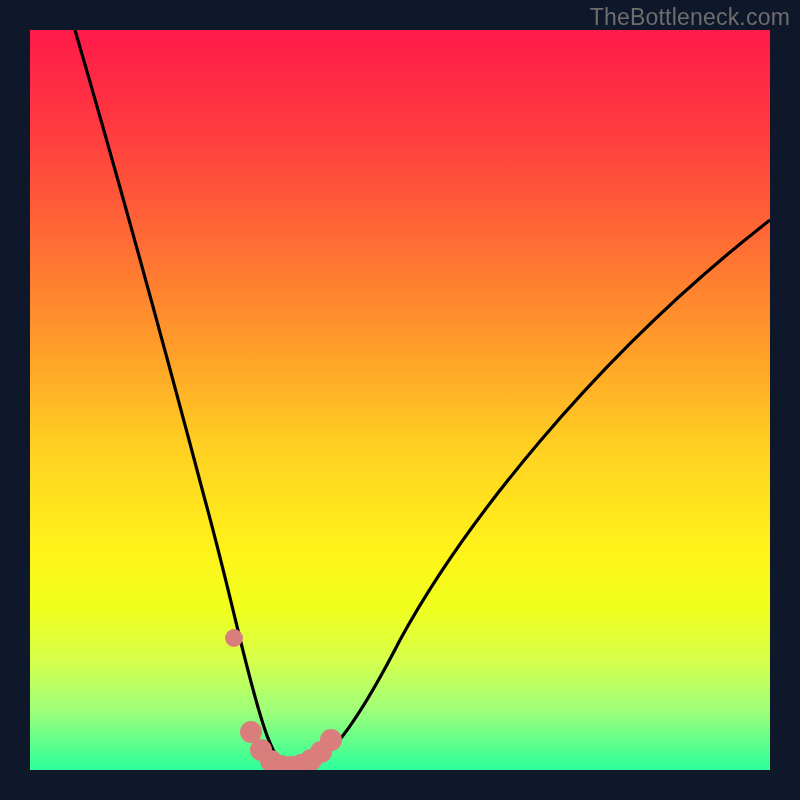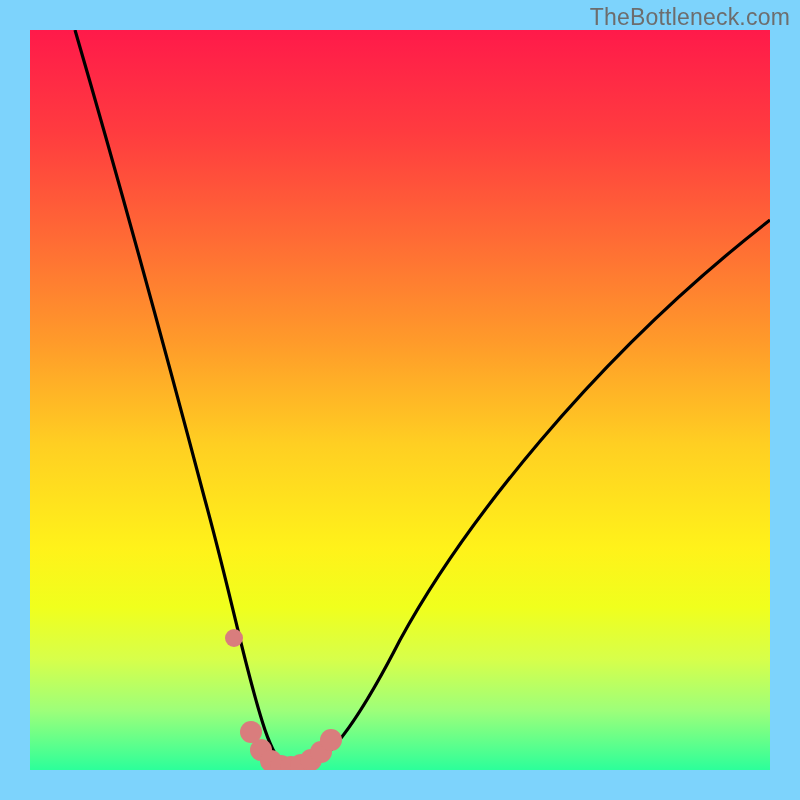--- a/index.html
+++ b/index.html
@@ -10,21 +10,21 @@
     background: #000;
     font-family: Arial, Helvetica, sans-serif;
     overflow: hidden;
   }
   .frame {
     position: absolute;
     left: 0;
     top: 0;
     width: 800px;
     height: 800px;
-    background: #7dd3fc;
+    background: #0f172a;
   }
   .plot {
     position: absolute;
     left: 30px;
     top: 30px;
     width: 740px;
     height: 740px;
     overflow: hidden;
   }
   .gradient {

